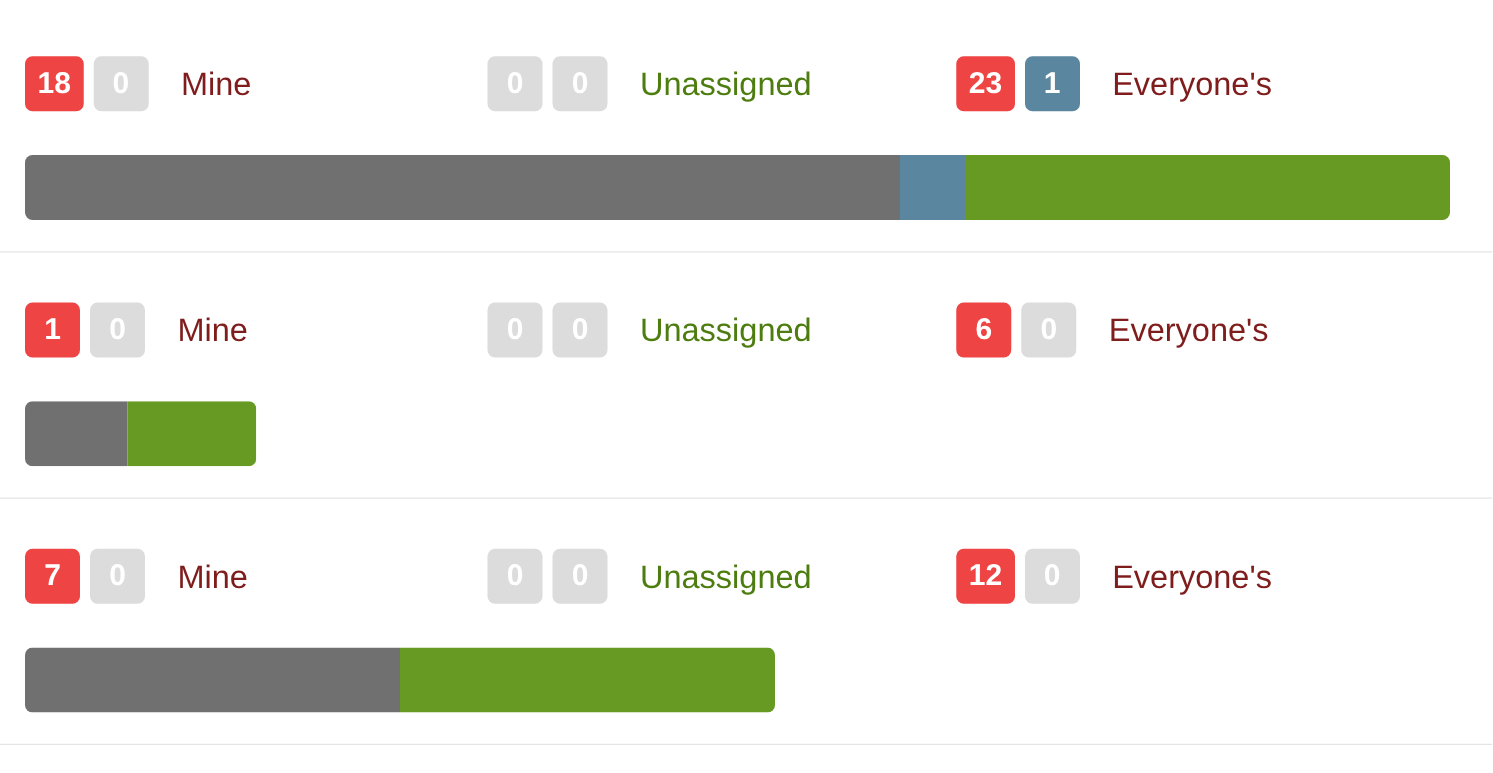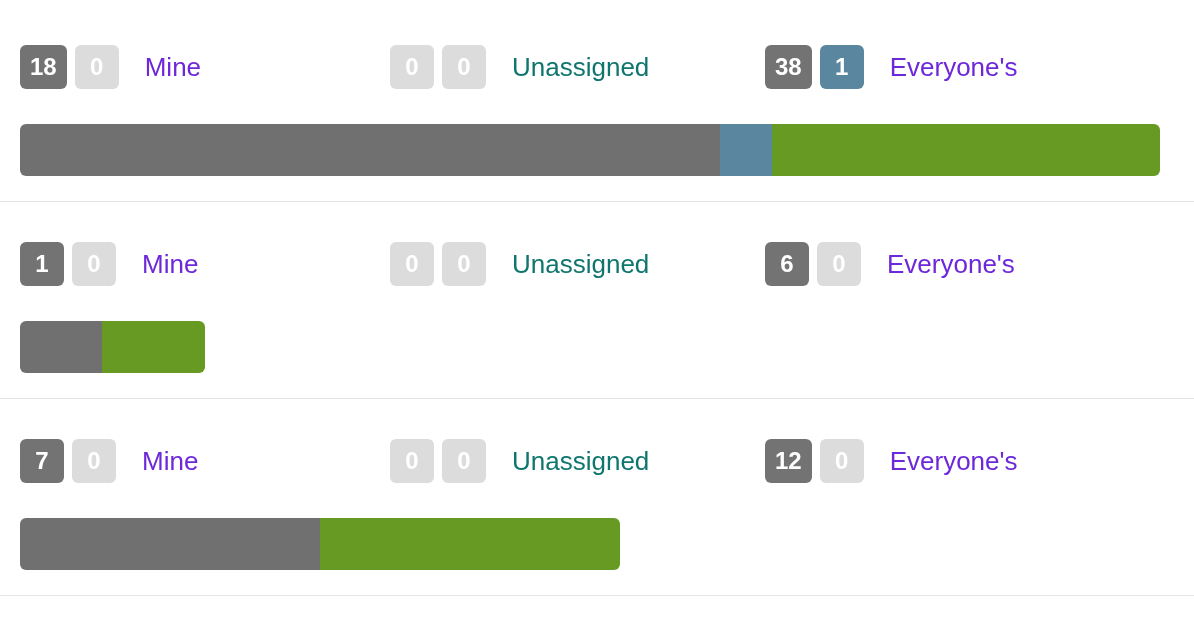--- a/index.html
+++ b/index.html
@@ -39,29 +39,29 @@
     justify-content: center;
     min-width: 44px;
     height: 44px;
     padding: 0 10px;
     border-radius: 6px;
     font-size: 24px;
     font-weight: 700;
     color: #fff;
     margin-right: 8px;
   }
-  .badge.green { background: #737373; }
+  .badge.green { background: #ef4444; }
   .badge.gray  { background: #dcdcdc; color: #fff; }
   .badge.blue  { background: #5a86a0; color: #fff; }
   .label {
     font-size: 26px;
     margin-left: 18px;
   }
-  .label.link { color: #6d28d9; cursor: pointer; }
-  .label.muted { color: #0f766e; }
+  .label.link { color: #7f1d1d; cursor: pointer; }
+  .label.muted { color: #4d7c0f; }
   .bar {
     display: flex;
     height: 52px;
     border-radius: 6px;
     overflow: hidden;
     margin-bottom: 5px;
   }
   .seg {
     height: 100%;
   }
@@ -80,21 +80,21 @@
         <span class="badge green">18</span>
         <span class="badge gray">0</span>
         <span class="label link">Mine</span>
       </div>
       <div class="group unassigned">
         <span class="badge gray">0</span>
         <span class="badge gray">0</span>
         <span class="label muted">Unassigned</span>
       </div>
       <div class="group everyone">
-        <span class="badge green">38</span>
+        <span class="badge green">23</span>
         <span class="badge blue">1</span>
         <span class="label link">Everyone's</span>
       </div>
     </div>
     <div class="bar" style="width: 1140px;">
         <div class="seg dark" style="width: 700px;"></div>
         <div class="seg blue" style="width: 52px;"></div>
         <div class="seg green" style="width: 388px;"></div>
       </div>
   </div>

